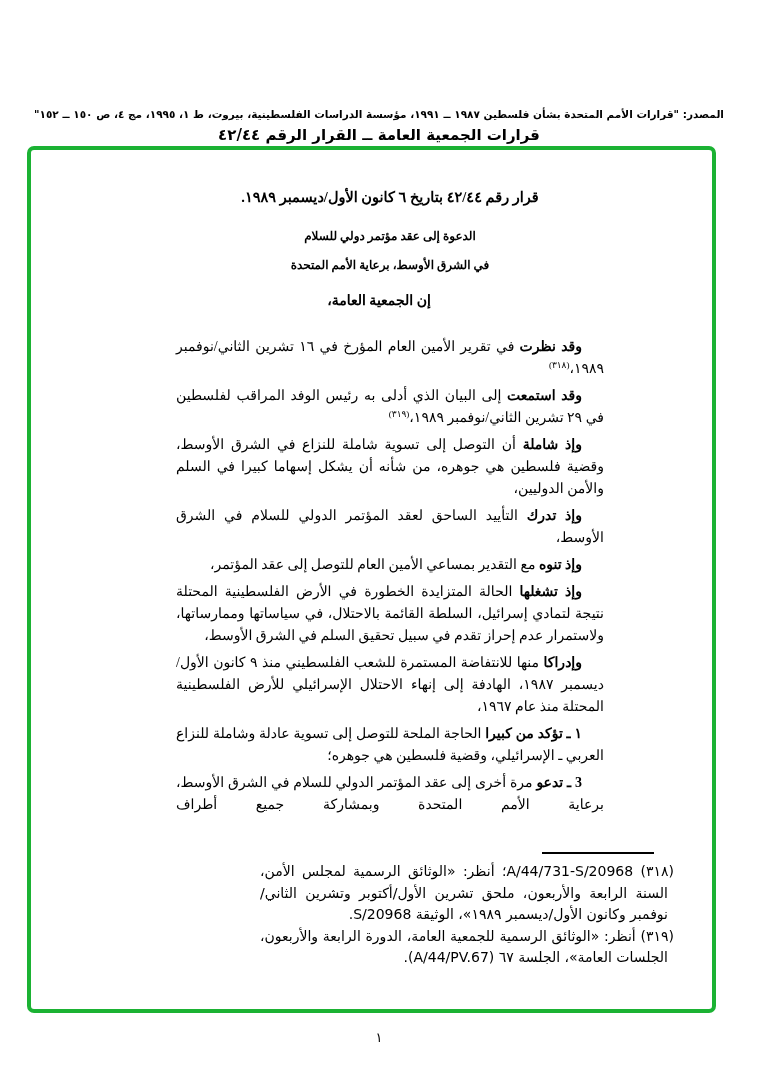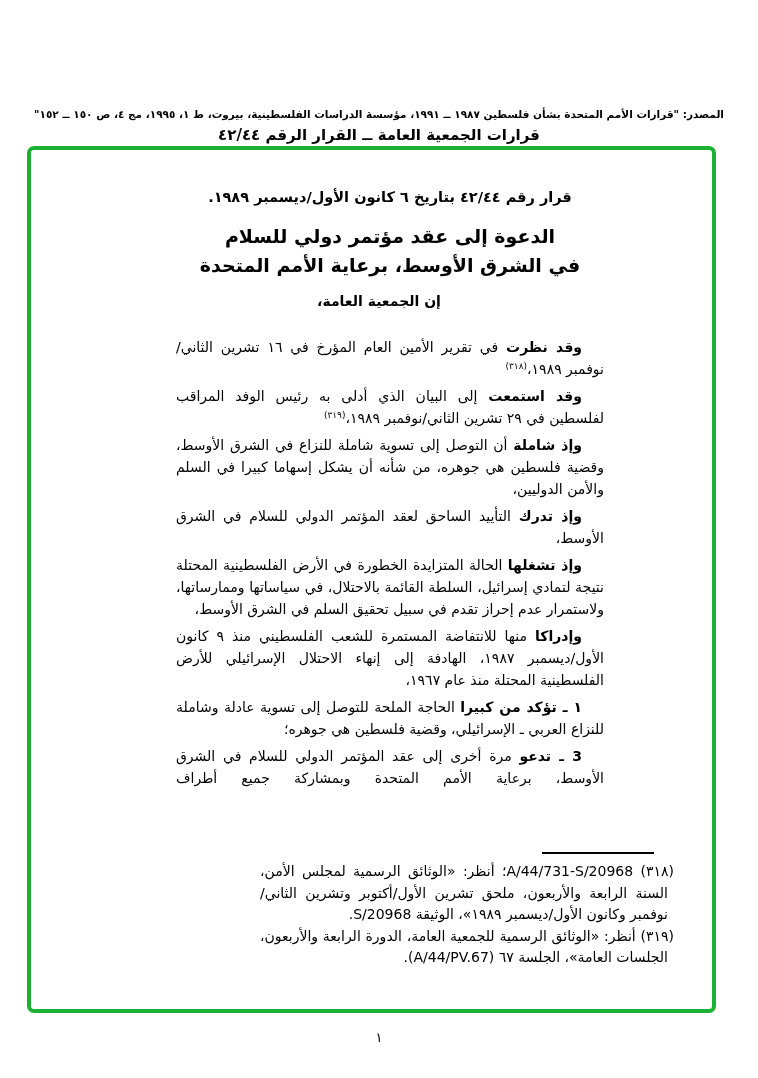--- a/index.html
+++ b/index.html
@@ -25,28 +25,28 @@
     position: absolute; left: 27px; top: 146px;
     width: 689px; height: 867px;
     border: 4px solid #1bb233;
     border-radius: 7px;
     background: #ffffff;
     overflow: hidden;
   }
   .content {
     position: absolute; top: 34px; right: 92px; width: 460px;
     direction: rtl; text-align: right;
-    font-size: 14px; line-height: 22px;
+    font-size: 14px; line-height: 22px; font-family: Liberation Serif, serif;
   }
   .res-title {
     font-size: 14.5px; font-weight: bold; text-align: center;
     line-height: 26px; margin: 0 0 12px;
   }
   .res-subtitle {
-    font-size: 19px; font-weight: bold; text-align: center;
+    font-size: 12px; font-weight: bold; text-align: center;
     line-height: 29px; margin: 0 0 10px;
   }
   .opening {
     font-weight: bold; text-indent: 22px; margin: 0 0 24px; text-align: center;
   }
   .body-par {
     margin: 0 16px 5px; text-indent: 22px;
     text-align: justify;
   }
   .body-par .lead { font-weight: bold; }
@@ -86,20 +86,21 @@
     <p class="res-subtitle">
       <span>الدعوة إلى عقد مؤتمر دولي للسلام</span><br>
       <span>في الشرق الأوسط، برعاية الأمم المتحدة</span>
     </p>
     <p class="opening">إن الجمعية العامة،</p>
     <div>
         <p class="body-par"><span class="lead">وقد نظرت</span> في تقرير الأمين العام المؤرخ في ١٦ تشرين الثاني/نوفمبر ١٩٨٩،<sup class="fn-ref">(٣١٨)</sup></p>
         <p class="body-par"><span class="lead">وقد استمعت</span> إلى البيان الذي أدلى به رئيس الوفد المراقب لفلسطين في ٢٩ تشرين الثاني/نوفمبر ١٩٨٩،<sup class="fn-ref">(٣١٩)</sup></p>
         <p class="body-par"><span class="lead">وإذ شاملة</span> أن التوصل إلى تسوية شاملة للنزاع في الشرق الأوسط، وقضية فلسطين هي جوهره، من شأنه أن يشكل إسهاما كبيرا في السلم والأمن الدوليين،</p>
         <p class="body-par"><span class="lead">وإذ تدرك</span> التأييد الساحق لعقد المؤتمر الدولي للسلام في الشرق الأوسط،</p>
+        <p class="body-par"><span class="lead">وإذ تنوه</span> مع التقدير بمساعي الأمين العام للتوصل إلى عقد المؤتمر،</p>
         <p class="body-par"><span class="lead">وإذ تشغلها</span> الحالة المتزايدة الخطورة في الأرض الفلسطينية المحتلة نتيجة لتمادي إسرائيل، السلطة القائمة بالاحتلال، في سياساتها وممارساتها، ولاستمرار عدم إحراز تقدم في سبيل تحقيق السلم في الشرق الأوسط،</p>
         <p class="body-par"><span class="lead">وإدراكا</span> منها للانتفاضة المستمرة للشعب الفلسطيني منذ ٩ كانون الأول/ديسمبر ١٩٨٧، الهادفة إلى إنهاء الاحتلال الإسرائيلي للأرض الفلسطينية المحتلة منذ عام ١٩٦٧،</p>
         <p class="body-par"><span class="num">١ ـ </span><span class="lead">تؤكد من كبيرا</span> الحاجة الملحة للتوصل إلى تسوية عادلة وشاملة للنزاع العربي ـ الإسرائيلي، وقضية فلسطين هي جوهره؛</p>
         <p class="body-par cont"><span class="num">3 ـ </span><span class="lead">تدعو</span> مرة أخرى إلى عقد المؤتمر الدولي للسلام في الشرق الأوسط، برعاية الأمم المتحدة وبمشاركة جميع أطراف</p>
       </div>
   </div>
 
   <div class="footnotes">
     <div class="fn-rule"></div>
     <div>

